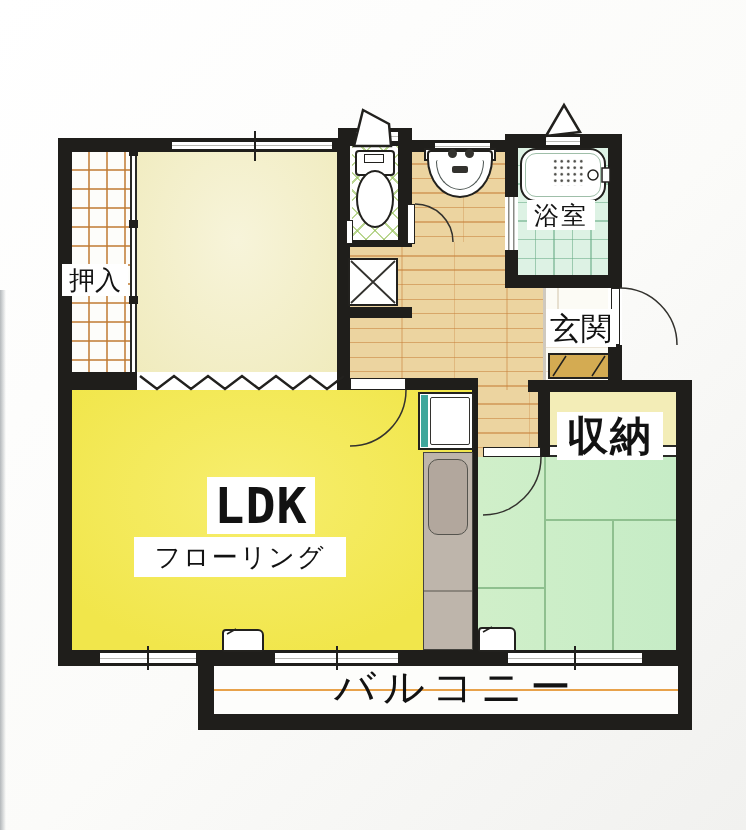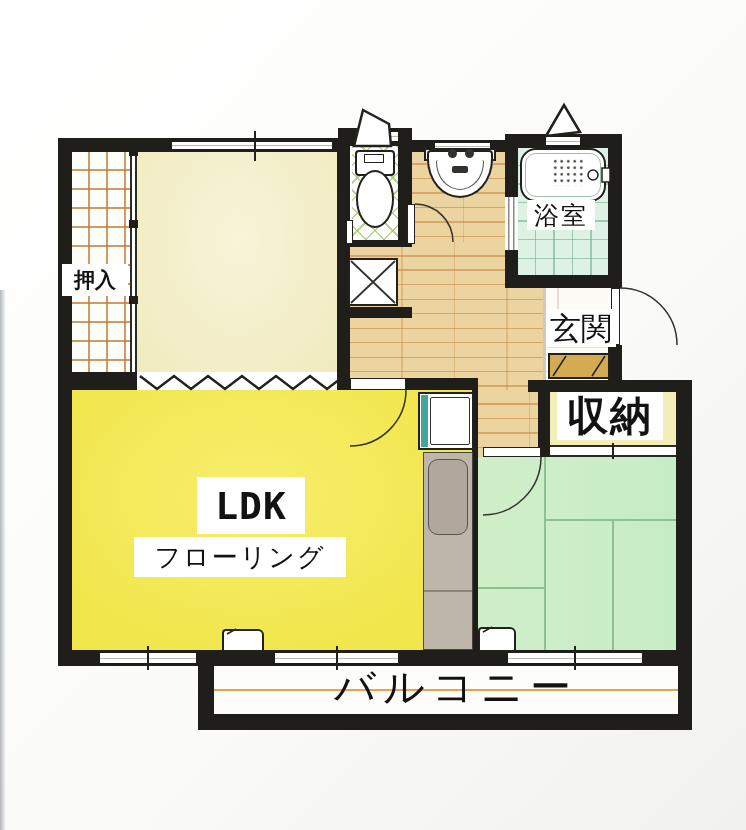--- a/index.html
+++ b/index.html
@@ -63,26 +63,26 @@
   .counter-inner{position:absolute;background:#b2a79d;border:1.5px solid #55544e;border-radius:10px;box-sizing:border-box;}
   .counter-line{position:absolute;background:#8b857c;height:1.5px;}
   .cabinet{position:absolute;background:var(--cabinet,#d4ab52);border:2px solid #22211e;box-sizing:border-box;}
   .ac{position:absolute;background:#fff;border:2px solid #22211e;box-sizing:border-box;border-radius:4px 6px 2px 2px;}
   .ps{position:absolute;background:#fff;border:2px solid #22211e;box-sizing:border-box;}
   .nub{position:absolute;background:#1f1e1b;}
   
   .lbl{position:absolute;display:flex;align-items:center;justify-content:center;
        background:#fff;color:#121212;line-height:1;white-space:nowrap;}
   .lbl.clear{background:transparent;}
-  .lbl-oshiire{font-size:21px;font-weight:bold;}
+  .lbl-oshiire{font-size:26px;}
   .lbl-yoshitsu{font-size:30px;letter-spacing:4px;}
   .lbl-bath{font-size:25px;letter-spacing:2px;}
   .lbl-genkan{font-size:31px;}
   .lbl-shunou{font-size:41px;font-weight:bold;letter-spacing:2px;}
-  .lbl-ldk{font-size:38px;font-weight:600;font-family:"DejaVu Sans Mono","Liberation Mono",monospace;letter-spacing:1px;}
+  .lbl-ldk{font-size:50px;font-weight:600;font-family:"DejaVu Sans Mono","Liberation Mono",monospace;letter-spacing:1px;margin-left:10px;}
   .lbl-flooring{font-size:26px;letter-spacing:2px;}
   .lbl-washitsu{font-size:29px;letter-spacing:2px;}
   .lbl-balcony{font-size:41px;letter-spacing:7px;}
   .orange-line{position:absolute;background:var(--orange,#e8a24a);height:2px;}
   svg.overlay{position:absolute;left:0;top:0;pointer-events:none;}
   .scan-edge{position:absolute;left:0;top:290px;width:6px;height:540px;
        background:linear-gradient(to right,rgba(120,128,134,.55),rgba(120,128,134,0));}
 </style>
 </head>
 <body>
@@ -198,17 +198,17 @@
     <path d="M 558 288 L 558 347 M 545 347 L 608 347" stroke="#d9cdb8" stroke-width="1.2"></path>
 
     <path d="M 255 131 L 255 161 M 148 646 L 148 670 M 337 646 L 337 670 M 575 646 L 575 670 M 613 443 L 613 459" stroke="#22211e" stroke-width="2"></path>
 
     <path d="M 227 634 L 236 629 M 483 632 L 492 627" stroke="#22211e" stroke-width="1.5"></path>
   </svg>
 
   <div class="lbl lbl-oshiire" style="left:62px;top:264px;width:66px;height:32px;">押入</div>
   <div class="lbl lbl-bath" style="left:527px;top:200px;width:68px;height:30px;">浴室</div>
   <div class="lbl lbl-genkan" style="left:546px;top:309px;width:70px;height:38px;">玄関</div>
-  <div class="lbl lbl-shunou" style="left:557px;top:392px;width:106px;height:48px;">収納</div>
+  <div class="lbl lbl-shunou" style="left:557px;top:412px;width:106px;height:48px;">収納</div>
   <div class="lbl lbl-ldk" style="left:197px;top:477px;width:108px;height:57px;">LDK</div>
   <div class="lbl lbl-flooring" style="left:134px;top:537px;width:212px;height:40px;">フローリング</div>
   <div class="lbl lbl-balcony clear" style="left:325px;top:663px;width:262px;height:48px;">バルコニー</div>
 </div>
 
 </body></html>

